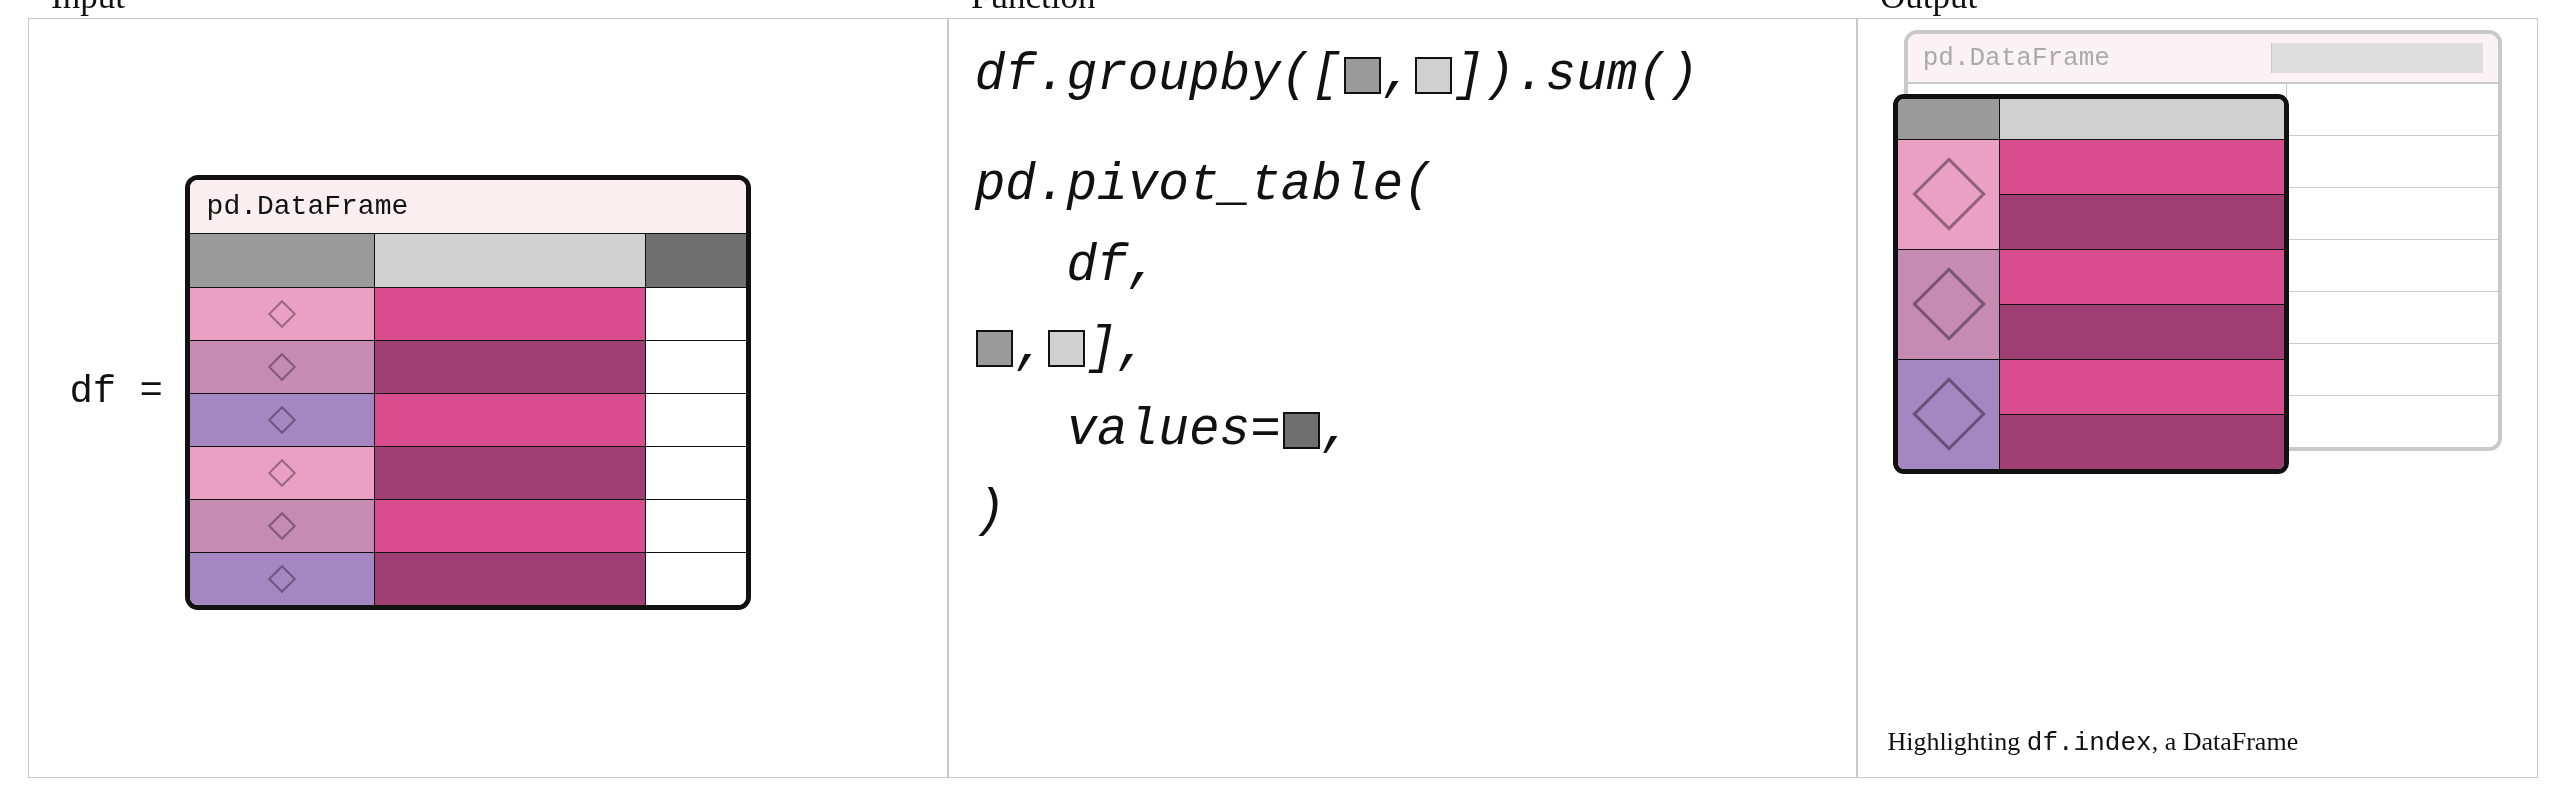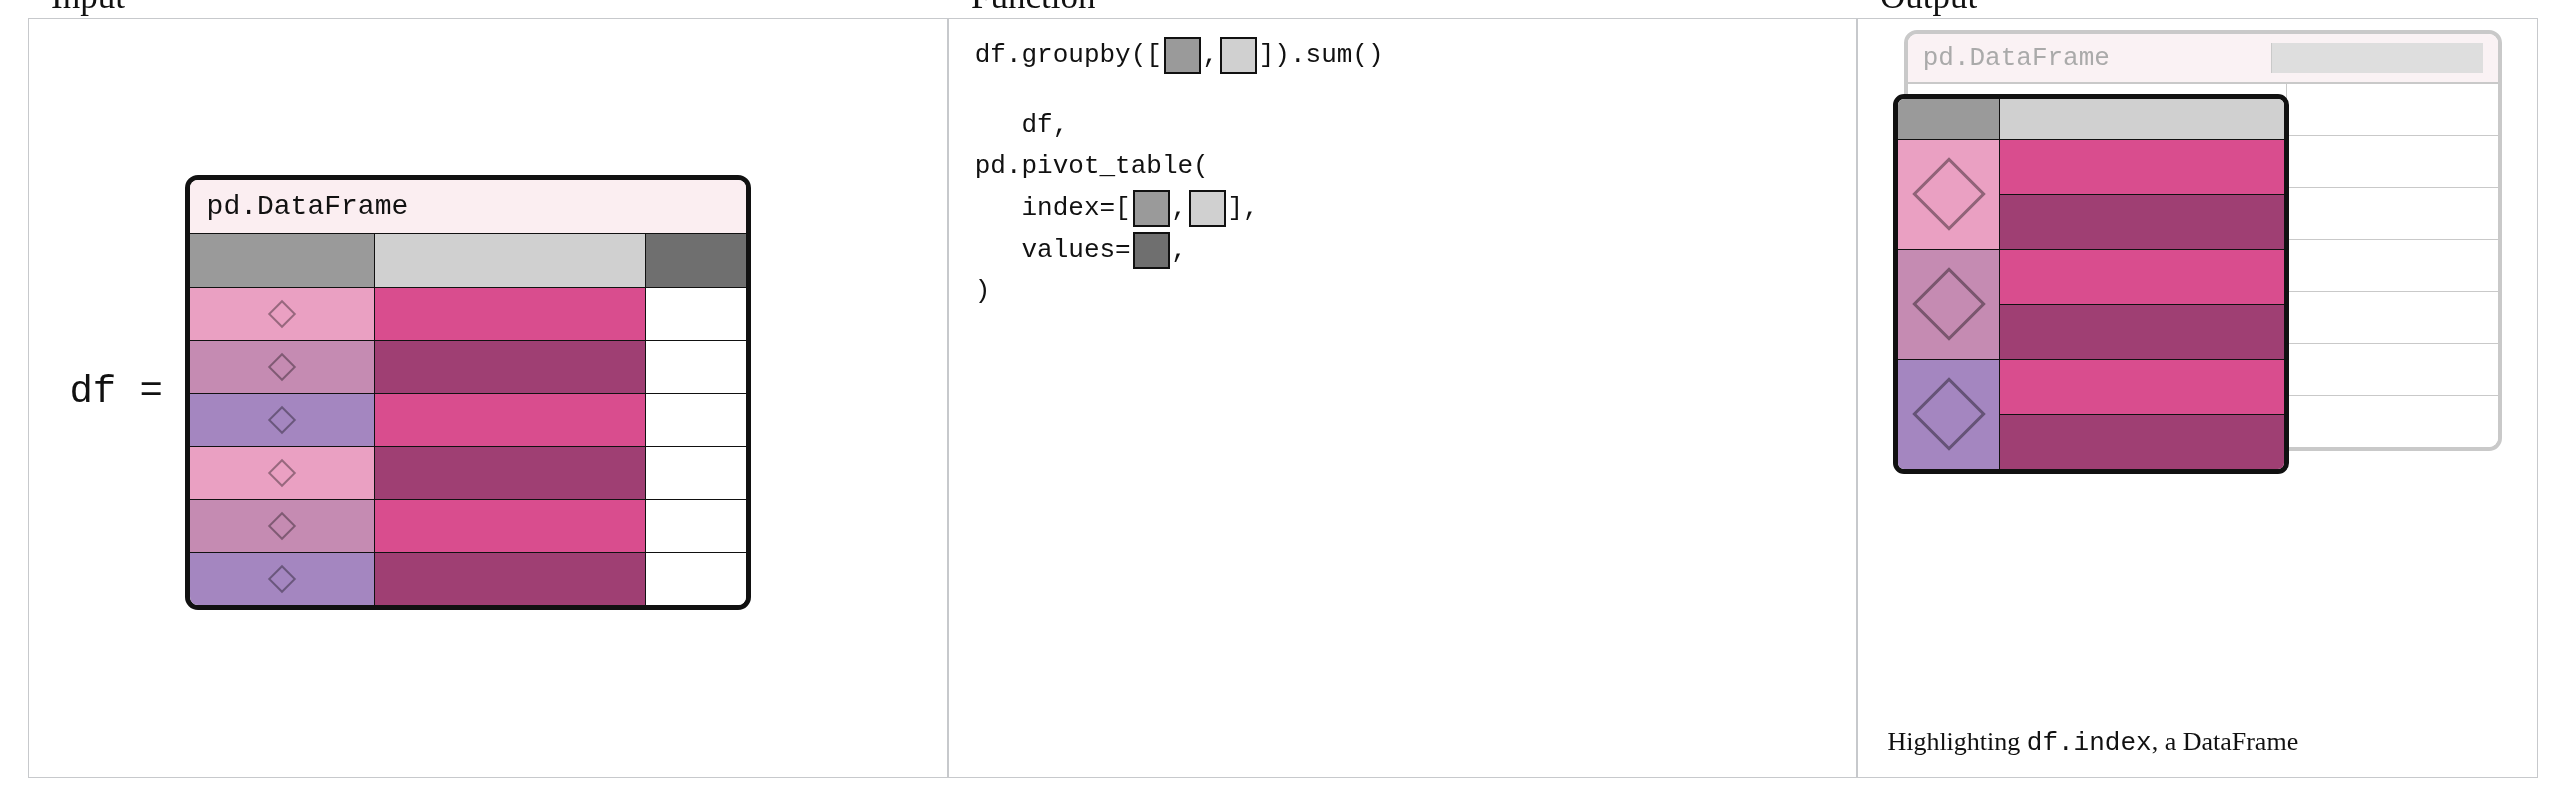--- a/index.html
+++ b/index.html
@@ -110,25 +110,26 @@
   .v.hot1 { background: #d94d8e; }
   .v.hot2 { background: #9f3f73; }
   .white  { background: #fff; }
 
   
   .func-body {
     width: 100%;
     padding: 9.2px 3.7px 0 3.7px;
   }
   .codeblock {
-    font-size: 26px;
+    font-size: 51px;
     line-height: 1.6;
     white-space: pre;
     display: flex;
     flex-direction: column;
+    font-style: italic;
   }
   .code-line {
     display: flex;
     align-items: center;
     flex-wrap: nowrap;
   }
   .swatch {
     display: inline-block;
     width: 37px;
     height: 37px;
@@ -290,24 +291,23 @@
     <div class="body func-body">
       <div class="codeblock mono">
         <div class="code-line">
           <span>df.groupby([</span>
           <span class="swatch mid"></span>
           <span>,</span>
           <span class="swatch lt"></span>
           <span>]).sum()</span>
         </div>
         <div class="gap-line"></div>
+        <div class="code-line"><span>pd.pivot_table(</span></div>
         <div class="code-line"><span>   df,</span></div>
-        <div class="code-line"><span>pd.pivot_table(</span></div>
         <div class="code-line">
-          <span>   index=[</span>
           <span class="swatch mid"></span>
           <span>,</span>
           <span class="swatch lt"></span>
           <span>],</span>
         </div>
         <div class="code-line">
           <span>   values=</span>
           <span class="swatch dk"></span>
           <span>,</span>
         </div>

